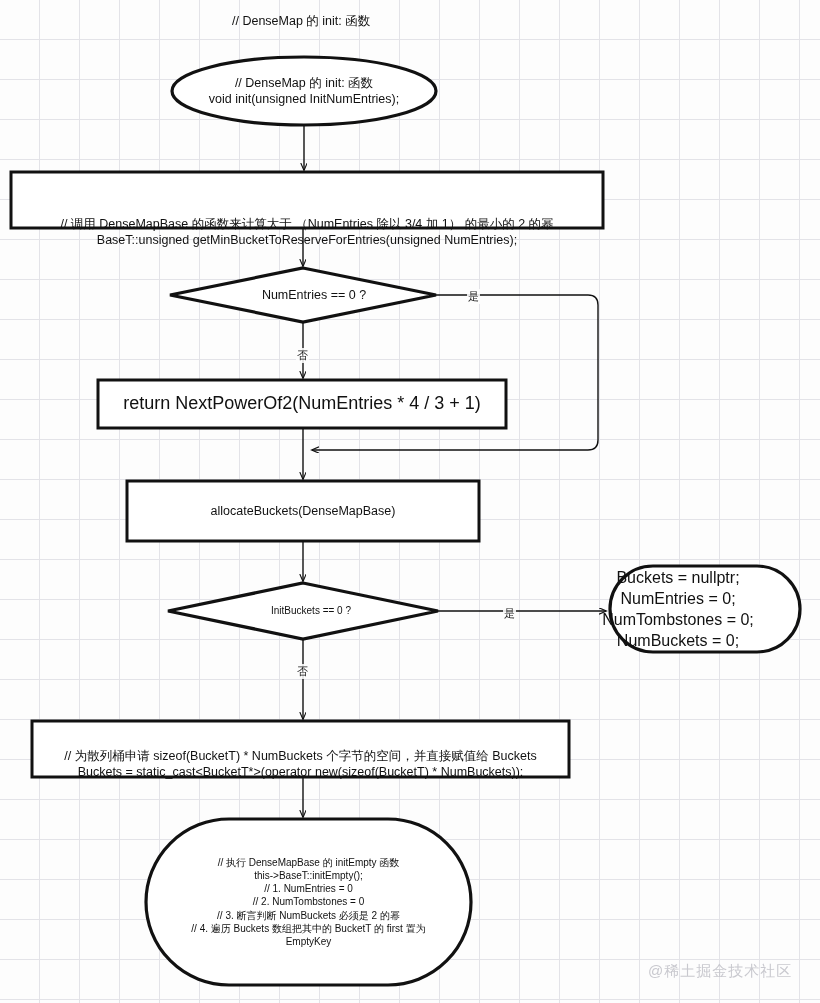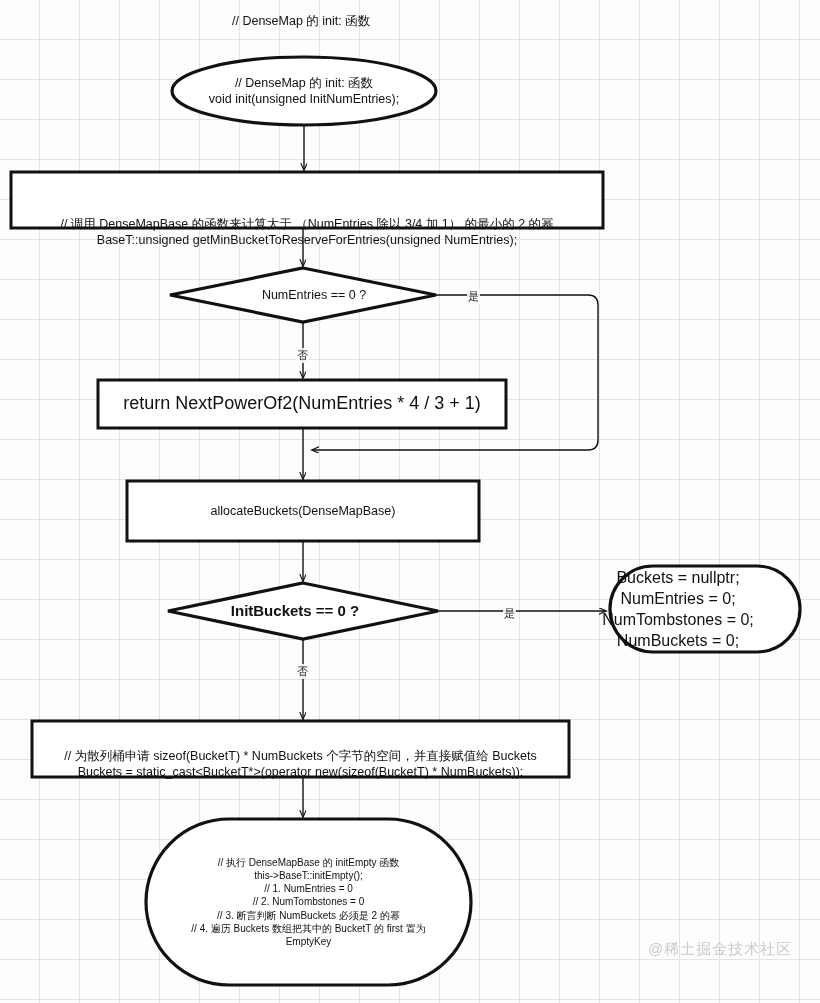--- a/index.html
+++ b/index.html
@@ -125,21 +125,21 @@
 
   <div class="node-text" style="left:21px; top:178px; width:572px; height:44px; font-size:12.5px;margin-top:32px;">// 调用 DenseMapBase 的函数来计算大于 （NumEntries 除以 3/4 加 1） 的最小的 2 的幂
 BaseT::unsigned getMinBucketToReserveForEntries(unsigned NumEntries);</div>
 
   <div class="node-text" style="left:211px; top:284px; width:206px; height:22px; font-size:12.5px;">NumEntries == 0 ?</div>
 
   <div class="node-text" style="left:108px; top:392px; width:388px; height:24px; font-size:18px;">return NextPowerOf2(NumEntries * 4 / 3 + 1)</div>
 
   <div class="node-text" style="left:137px; top:499px; width:332px; height:24px; font-size:12.5px;">allocateBuckets(DenseMapBase)</div>
 
-  <div class="node-text" style="left:192px; top:600px; width:206px; height:22px; font-size:15px;font-weight:bold;">InitBuckets == 0 ?</div>
+  <div class="node-text" style="left:208px; top:600px; width:206px; height:22px; font-size:10px;">InitBuckets == 0 ?</div>
 
   <div class="node-text" style="left:593px; top:575px; width:170px; height:68px; font-size:16px;">Buckets = nullptr;
 NumEntries = 0;
 NumTombstones = 0;
 NumBuckets = 0;</div>
 
   <div class="node-text" style="left:42px; top:742px; width:517px; height:44px; font-size:12.5px;">// 为散列桶申请 sizeof(BucketT) * NumBuckets 个字节的空间，并直接赋值给 Buckets
 Buckets = static_cast&lt;BucketT*&gt;(operator new(sizeof(BucketT) * NumBuckets));</div>
 
   <div class="node-text" style="left:152px; top:840px; width:313px; height:124px; font-size:10px;">// 执行 DenseMapBase 的 initEmpty 函数
@@ -151,21 +151,21 @@
 EmptyKey</div>
 
   <div class="edge-label" style="left:467px; top:289px;">是</div>
 
   <div class="edge-label" style="left:296px; top:348px;">否</div>
 
   <div class="edge-label" style="left:503px; top:606px;">是</div>
 
   <div class="edge-label" style="left:296px; top:664px;">否</div>
 
-  <div class="watermark" style="left:648px; top:940px;text-align:right;">@稀土掘金技术社区</div>
+  <div class="watermark" style="left:648px; top:962px;text-align:right;">@稀土掘金技术社区</div>
 
   <div class="shape-hit" style="left:172px; top:57px; width:264px; height:68px;"></div>
   <div class="shape-hit" style="left:11px; top:172px; width:592px; height:56px;"></div>
   <div class="shape-hit" style="left:170px; top:268px; width:266px; height:54px;"></div>
   <div class="shape-hit" style="left:98px; top:380px; width:408px; height:48px;"></div>
   <div class="shape-hit" style="left:127px; top:481px; width:352px; height:60px;"></div>
   <div class="shape-hit" style="left:168px; top:583px; width:270px; height:56px;"></div>
   <div class="shape-hit" style="left:610px; top:566px; width:190px; height:86px;"></div>
   <div class="shape-hit" style="left:32px; top:721px; width:537px; height:56px;"></div>
   <div class="shape-hit" style="left:146px; top:819px; width:325px; height:166px;"></div>

